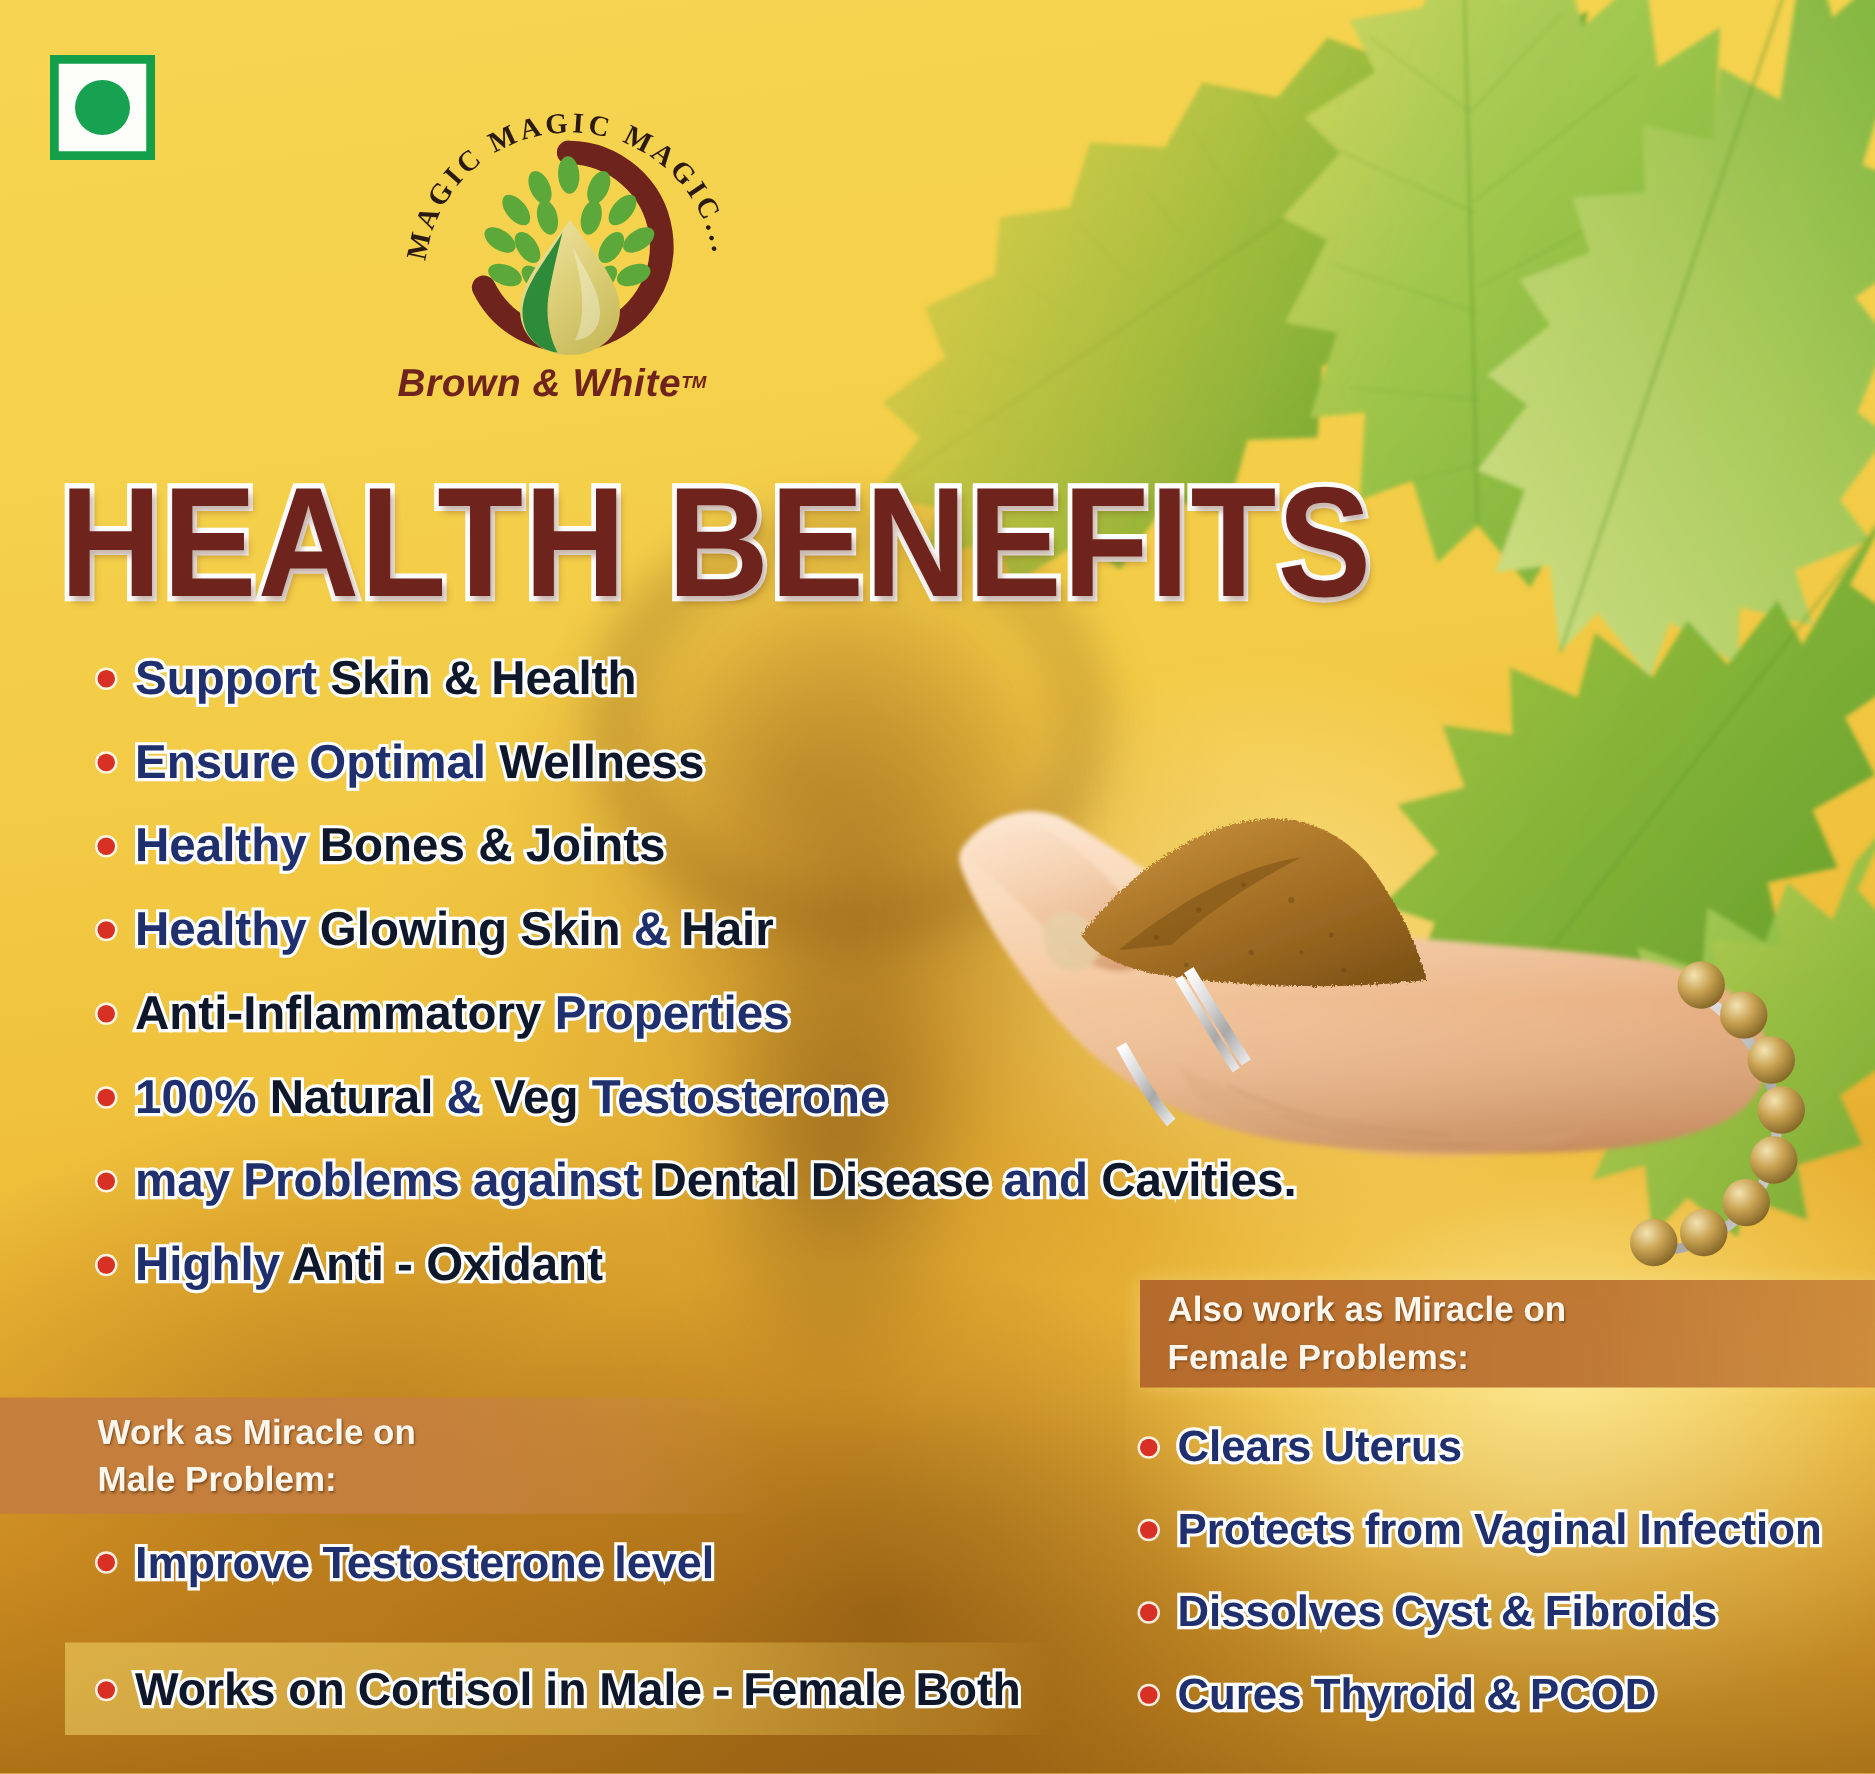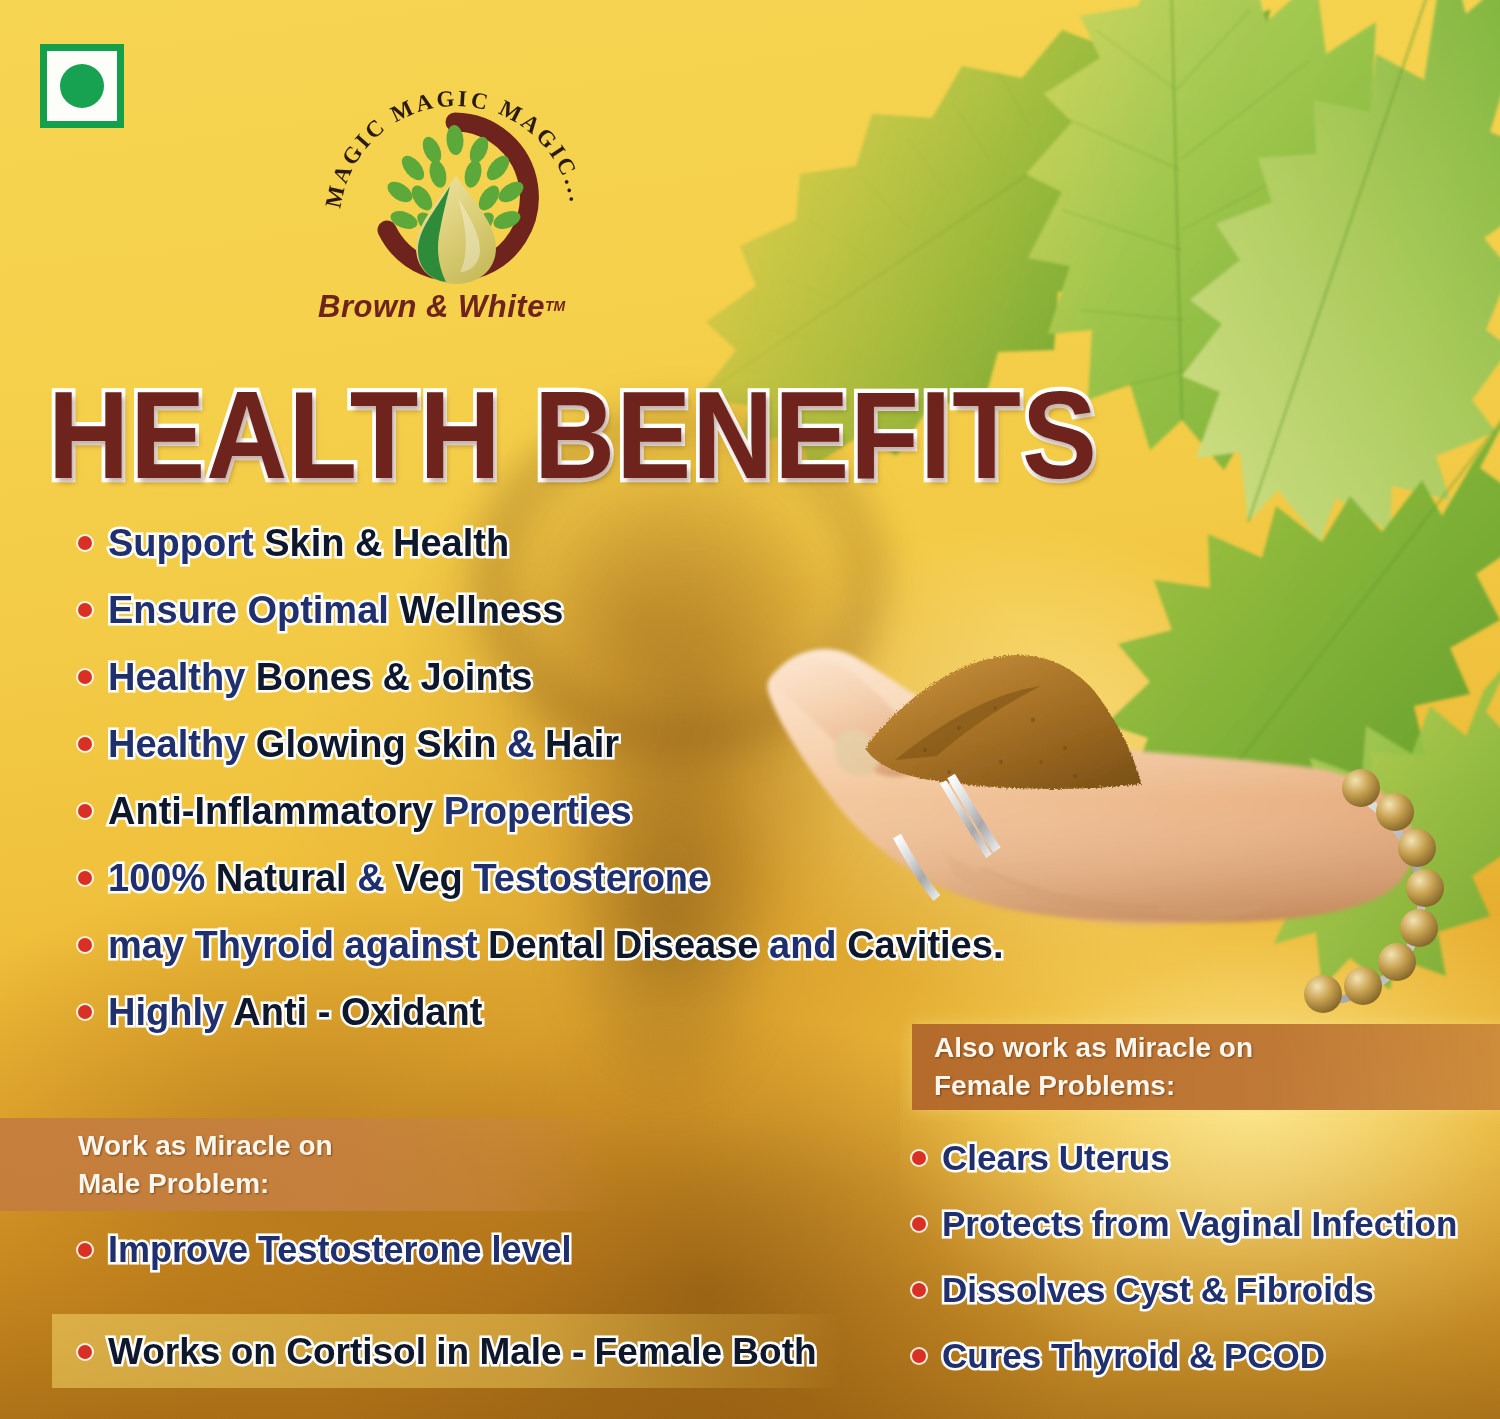--- a/index.html
+++ b/index.html
@@ -390,21 +390,21 @@
 
   <div class="headline">HEALTH BENEFITS</div>
 
   <ul class="blist" id="main-benefits">
       <li><span class="dot"></span><span class="seg navy">Support </span><span class="seg red">Skin &amp; Health</span></li>
       <li><span class="dot"></span><span class="seg navy">Ensure Optimal </span><span class="seg red">Wellness</span></li>
       <li><span class="dot"></span><span class="seg navy">Healthy </span><span class="seg red">Bones &amp; Joints</span></li>
       <li><span class="dot"></span><span class="seg navy">Healthy </span><span class="seg red">Glowing Skin </span><span class="seg navy">&amp; </span><span class="seg red">Hair</span></li>
       <li><span class="dot"></span><span class="seg red">Anti-Inflammatory </span><span class="seg navy">Properties</span></li>
       <li><span class="dot"></span><span class="seg navy">100% </span><span class="seg red">Natural </span><span class="seg navy">&amp; </span><span class="seg red">Veg </span><span class="seg navy">Testosterone</span></li>
-      <li><span class="dot"></span><span class="seg navy">may Thyroid against </span><span class="seg red">Dental Disease </span><span class="seg navy">and </span><span class="seg red">Cavities.</span></li>
+      <li><span class="dot"></span><span class="seg navy">may Problems against </span><span class="seg red">Dental Disease </span><span class="seg navy">and </span><span class="seg red">Cavities.</span></li>
       <li><span class="dot"></span><span class="seg navy">Highly </span><span class="seg red">Anti - Oxidant</span></li>
     </ul>
 
   <div class="band" id="male-band">
     <span>Work as  Miracle on</span>
     <span>Male Problem:</span>
   </div>
   <ul class="blist" id="male-benefits">
       <li><span class="dot"></span><span class="seg navy">Improve Testosterone level</span></li>
     </ul>

